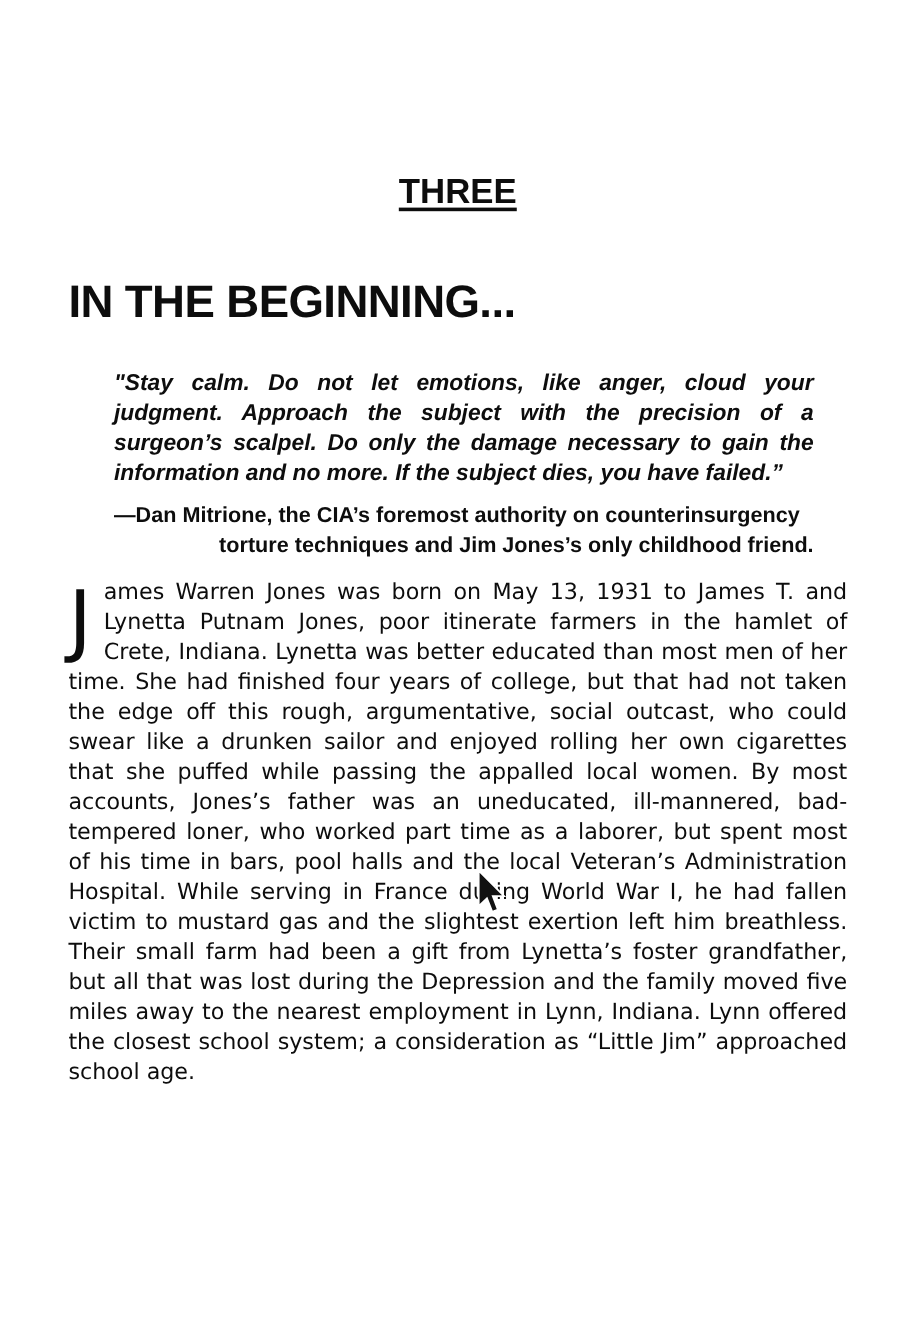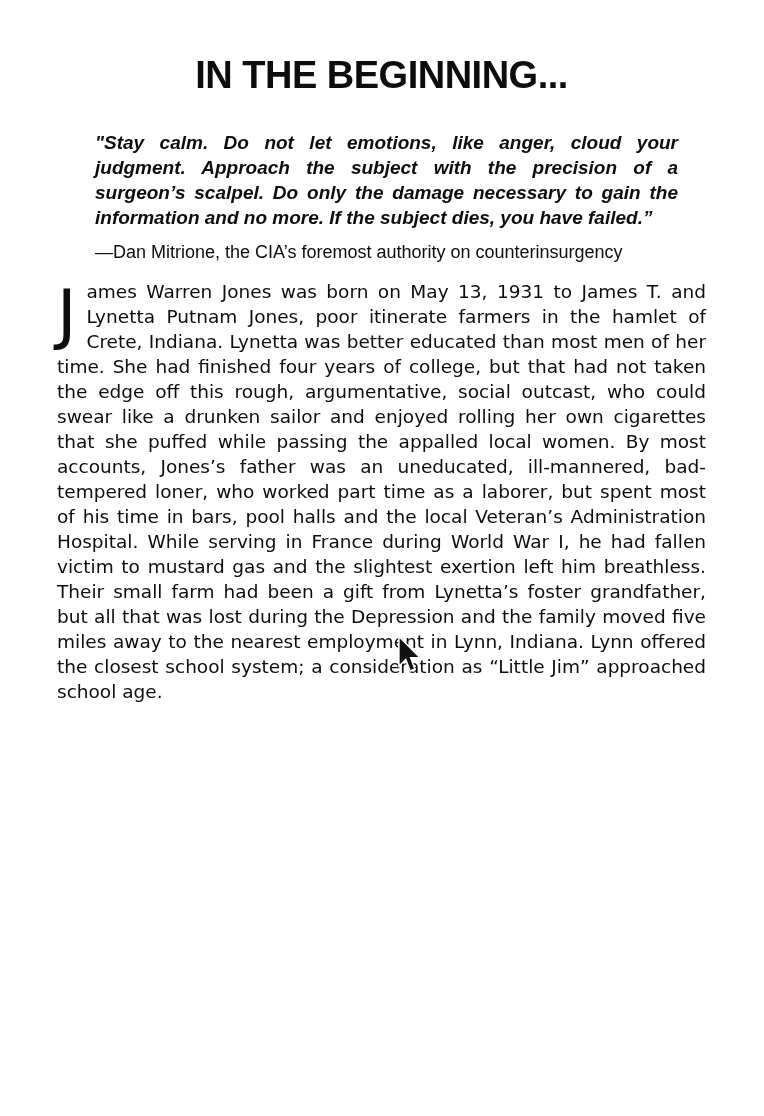--- a/index.html
+++ b/index.html
@@ -27,40 +27,40 @@
     font-size: 29px;
     line-height: 34px;
   }
   .chapter-heading span {
     text-decoration: underline;
     text-decoration-thickness: 3px;
     text-underline-offset: 4px;
   }
   .page-title {
     margin-top: 54px;
-    text-align: center;
+    text-align: left;
     font-family: "Liberation Sans", sans-serif;
     font-weight: 700;
     font-size: 38px;
     line-height: 42px;
     letter-spacing: -0.5px;
   }
   .epigraph-quote {
     margin: 34px 28px 0 38px;
     font-family: "Liberation Sans", sans-serif;
     font-weight: 700;
     font-style: italic;
     font-size: 19px;
     line-height: 25px;
     text-align: justify;
   }
   .epigraph-attribution {
     margin: 10px 28px 0 38px;
     font-family: "Liberation Sans", sans-serif;
-    font-weight: 400;
+    font-weight: 700;
     font-size: 18px;
     line-height: 25px;
   }
   .attr-line { white-space: nowrap; }
   .attr-line.second { text-align: right; }
   .body-para {
     font-size: 18.5px;
     line-height: 25px;
     text-align: justify;
   }
@@ -83,27 +83,31 @@
     z-index: 10;
     pointer-events: none;
   }
 </style>
 </head>
 <body>
 
 <div class="page">
   <div class="content">
 
+    <div class="chapter-heading">
+      <span>THREE</span>
+    </div>
 
     <div class="page-title">IN THE BEGINNING...</div>
 
     <div class="epigraph-quote">"Stay calm. Do not let emotions, like anger, cloud your judgment. Approach the subject with the precision of a surgeon’s scalpel. Do only the damage necessary to gain the information and no more. If the subject dies, you have failed.”</div>
 
     <div class="epigraph-attribution">
       <div class="attr-line">—Dan Mitrione, the CIA’s foremost authority on counterinsurgency</div>
+      <div class="attr-line second">torture techniques and Jim Jones’s only childhood friend.</div>
     </div>
 
     <p class="body-para para-1"><span class="dropcap">J</span><span>ames Warren Jones was born on May 13, 1931 to James T. and Lynetta Putnam Jones, poor itinerate farmers in the hamlet of Crete, Indiana. Lynetta was better educated than most men of her time. She had finished four years of college, but that had not taken the edge off this rough, argumentative, social outcast, who could swear like a drunken sailor and enjoyed rolling her own cigarettes that she puffed while passing the appalled local women. By most accounts, Jones’s father was an uneducated, ill-mannered, bad- tempered loner, who worked part time as a laborer, but spent most of his time in bars, pool halls and the local Veteran’s Administration Hospital. While serving in France during World War I, he had fallen victim to mustard gas and the slightest exertion left him breathless. Their small farm had been a gift from Lynetta’s foster grandfather, but all that was lost during the Depression and the family moved five miles away to the nearest employment in Lynn, Indiana. Lynn offered the closest school system; a consideration as “Little Jim” approached school age.</span></p>
 
 
   </div>
 
   <svg class="mouse-cursor" viewBox="0 0 22 34" xmlns="http://www.w3.org/2000/svg" style="left: 397px; top: 582px;">
     <path d="M1,0.5 L1,28.5 L7.5,22.3 L11.7,33 L16.1,31.2 L12.1,20.6 L21,20.6 Z" fill="#111111" stroke="#ffffff" stroke-width="1.4" stroke-linejoin="miter"></path>
   </svg>

